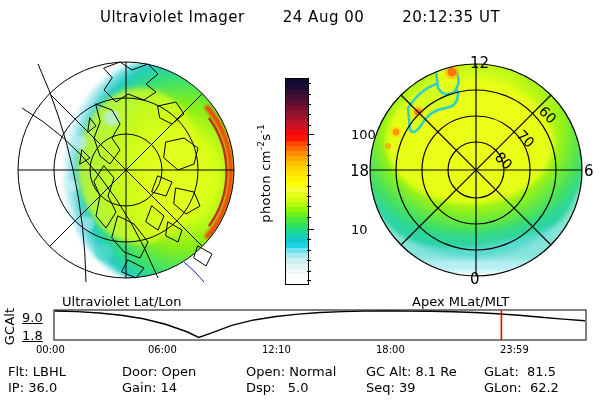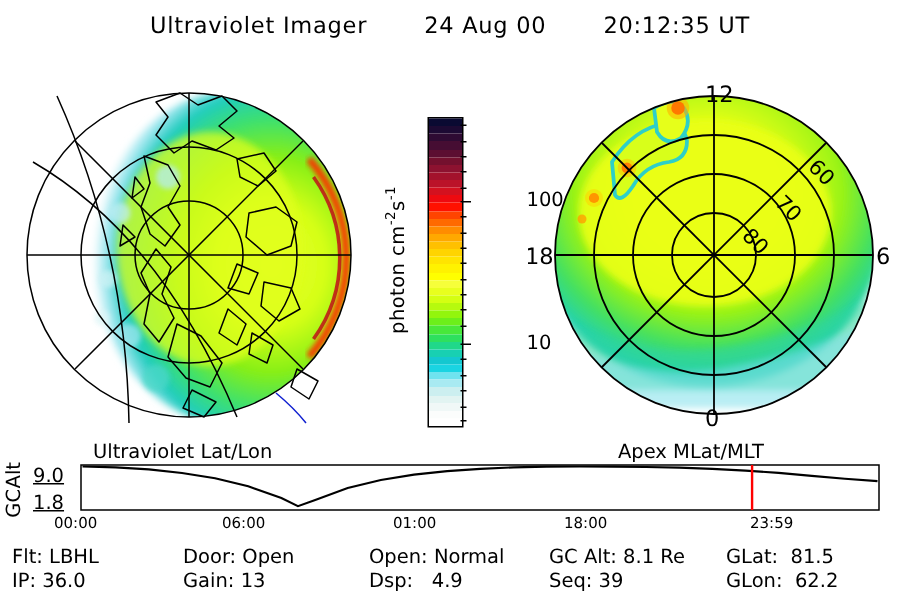--- a/index.html
+++ b/index.html
@@ -272,27 +272,27 @@
 <div class="abs ynum" style="top:328px">1.8</div>
 
 <svg class="abs" id="orbitwrap" viewBox="0 0 600 34" preserveAspectRatio="none">
   <rect x="54" y="2" width="532" height="30" fill="none" stroke="#000" stroke-width="1"></rect>
   <polyline id="orbitCurve" fill="none" stroke="#000" stroke-width="1.4" points="55.00,3.00 77.10,3.58 99.20,4.94 121.30,7.28 143.39,10.78 165.49,16.22 187.59,24.00 198.64,29.44 209.69,25.56 231.79,17.39 253.89,11.94 275.99,8.44 298.09,6.11 320.18,4.56 342.28,3.58 364.38,3.08 386.48,3.00 408.58,3.08 430.68,3.31 452.78,3.78 474.87,4.56 496.97,5.72 519.07,7.28 541.17,9.22 563.27,11.17 585.00,12.72"></polyline>
   <line id="orbitCursor" stroke="#ff0000" stroke-width="1.6" y1="2" y2="32" x1="501.39" x2="501.39"></line>
 </svg>
 
 <div class="abs tnum" style="left:36px">00:00</div>
 <div class="abs tnum" style="left:148px">06:00</div>
-<div class="abs tnum" style="left:262px">01:00</div>
+<div class="abs tnum" style="left:262px">12:10</div>
 <div class="abs tnum" style="left:376px">18:00</div>
 <div class="abs tnum" style="left:500px">23:59</div>
 
 <div class="abs st r1 c1"><span>Flt:</span> <span>LBHL</span></div>
 <div class="abs st r1 c2"><span>Door:</span> <span>Open</span></div>
 <div class="abs st r1 c3"><span>Open:</span> <span>Normal</span></div>
 <div class="abs st r1 c4"><span>GC Alt:</span> <span>8.1 Re</span></div>
 <div class="abs st r1 c5"><span>GLat:</span>  <span>81.5</span></div>
 
 <div class="abs st r2 c1"><span>IP:</span> <span>36.0</span></div>
-<div class="abs st r2 c2"><span>Gain:</span> <span>13</span></div>
-<div class="abs st r2 c3"><span>Dsp:</span>   <span>4.9</span></div>
+<div class="abs st r2 c2"><span>Gain:</span> <span>14</span></div>
+<div class="abs st r2 c3"><span>Dsp:</span>   <span>5.0</span></div>
 <div class="abs st r2 c4"><span>Seq:</span> <span>39</span></div>
 <div class="abs st r2 c5"><span>GLon:</span>  <span>62.2</span></div>
 
 </body></html>

